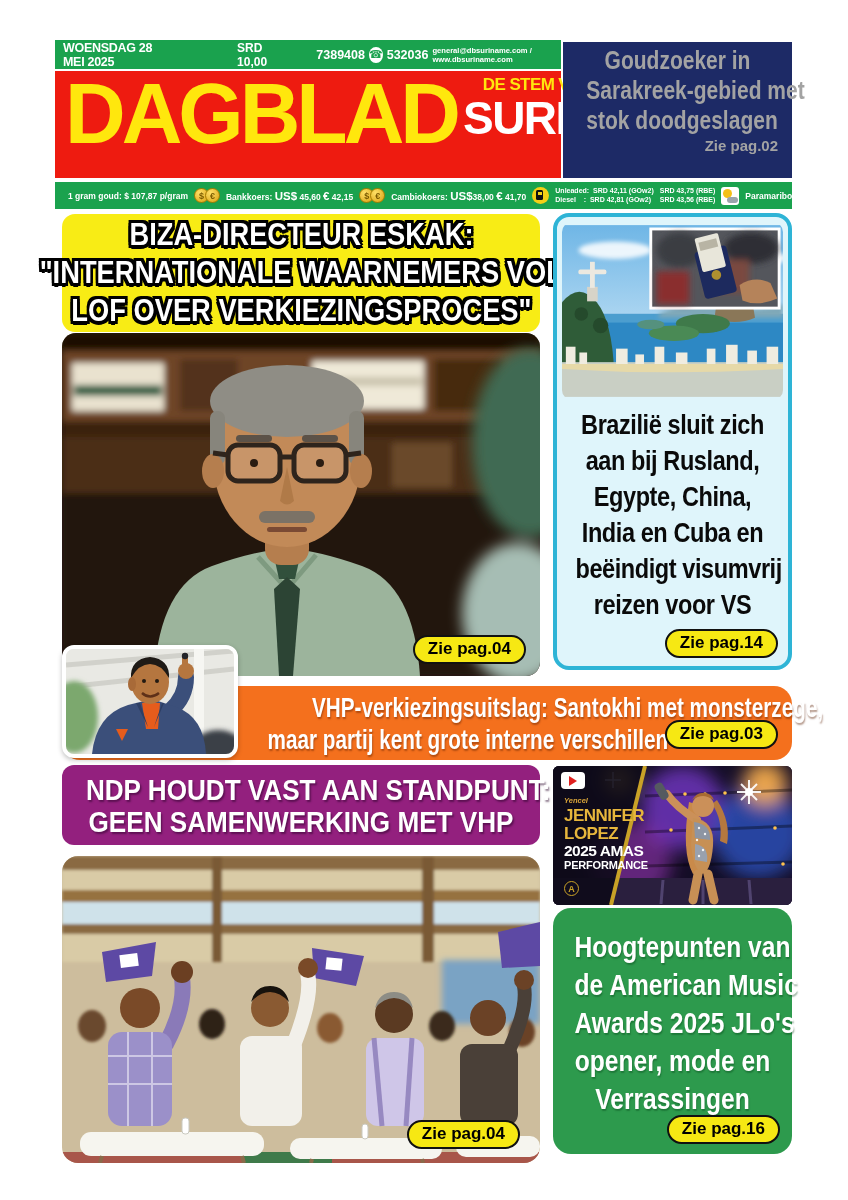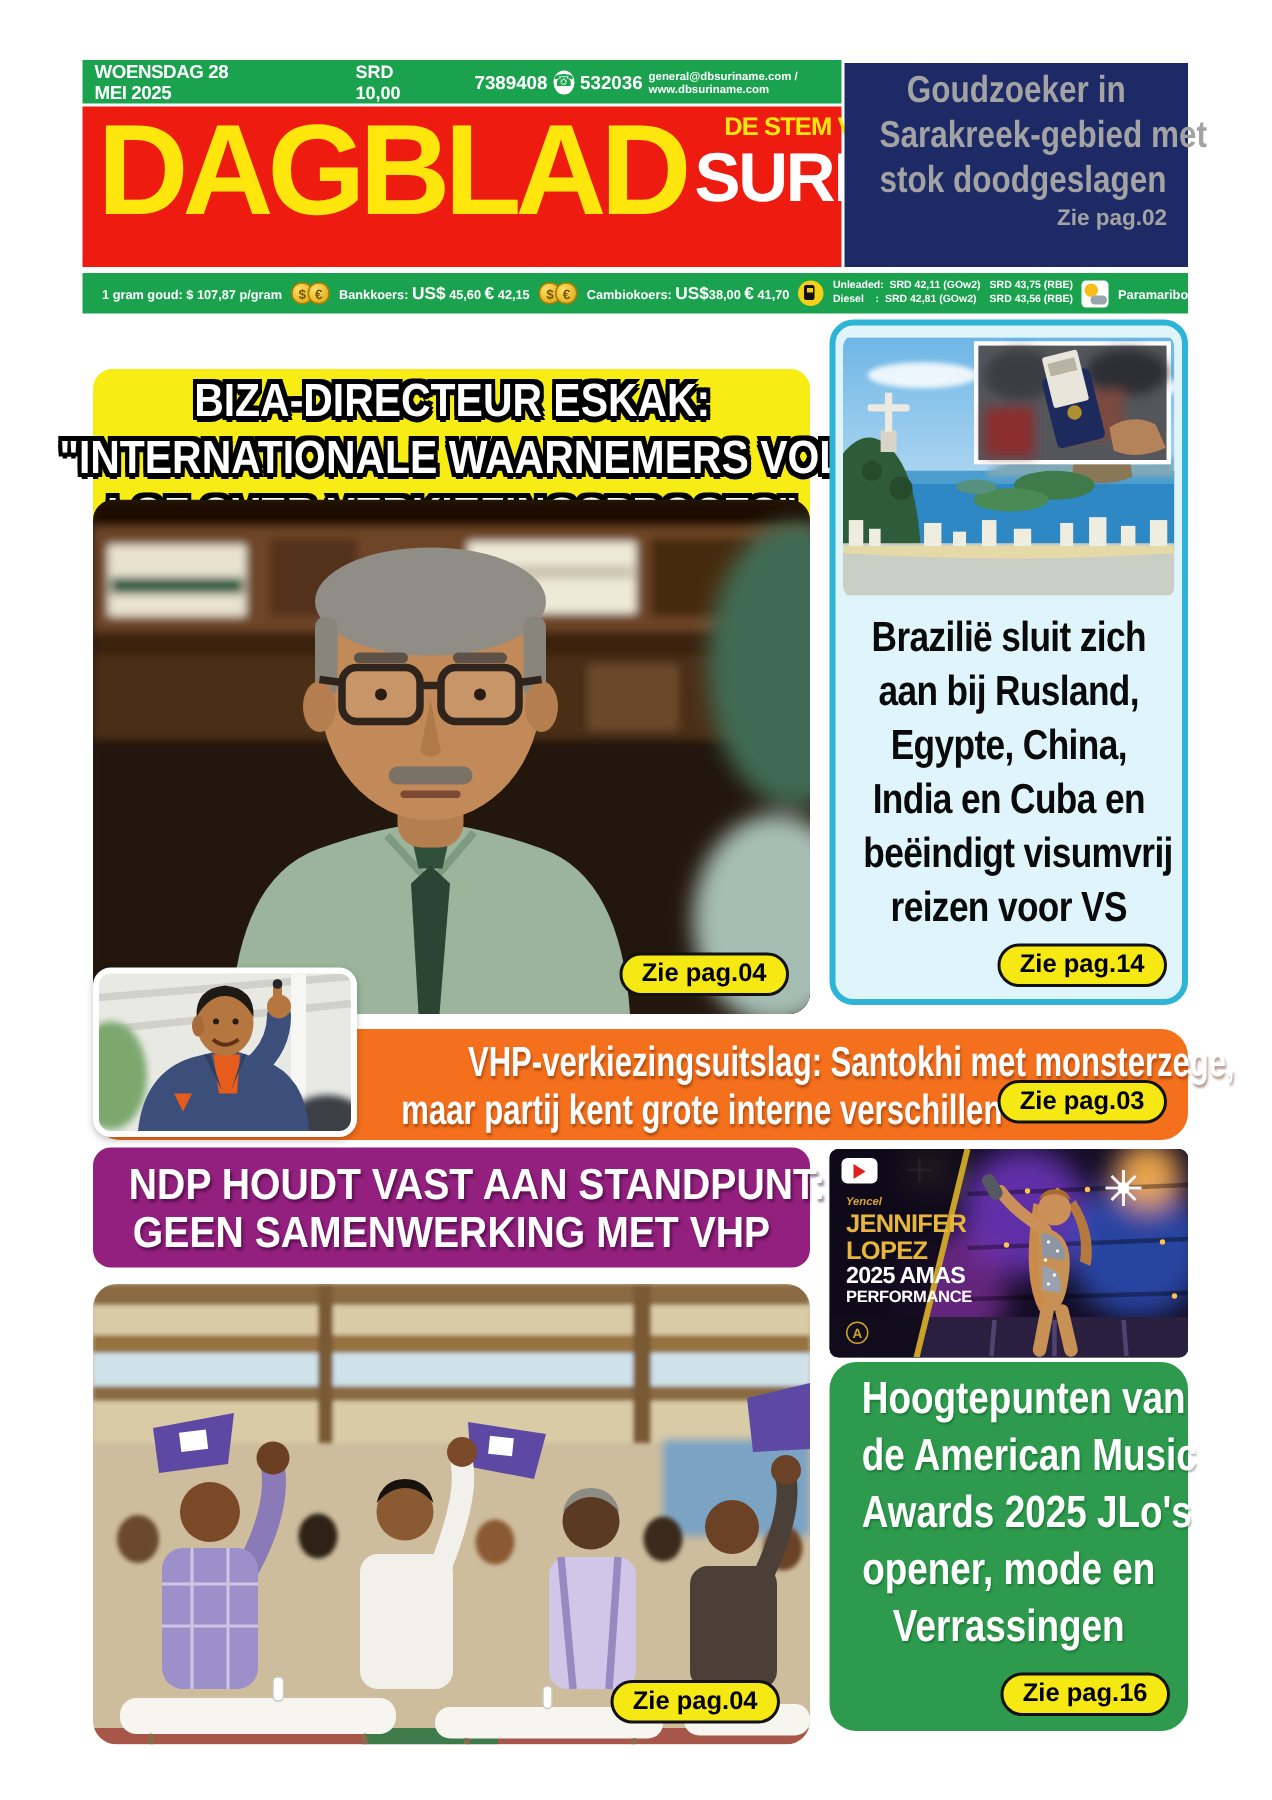--- a/index.html
+++ b/index.html
@@ -47,21 +47,21 @@
   .fuel2 { display:flex; flex-direction:column; justify-content:center; font-size:7px; line-height:8.5px; white-space:pre; }
   .wicon { width:18px; height:18px; background:#fff; border-radius:3px; position:relative; flex:0 0 auto; }
   .wicon .sun { position:absolute; left:2px; top:2px; width:9px; height:9px; border-radius:50%; background:#f4c018; }
   .wicon .cloud { position:absolute; right:1px; bottom:2px; width:11px; height:6px; border-radius:6px; background:#9aa4ac; }
   .fuelic { width:17px; height:17px; border-radius:50%; background:#f4d016; position:relative; flex:0 0 auto; }
   .fuelic .pump { position:absolute; left:4px; top:3px; width:7px; height:10px; background:#111; border-radius:1.5px; }
   .fuelic .pump:after { content:""; position:absolute; left:1.5px; top:1.5px; width:4px; height:3px; background:#f4d016; }
 
   
   .yellowbox { position:absolute; left:62px; top:214px; width:478px; height:118px; background:#f8ec15;
-    border-radius:13px; display:flex; flex-direction:column; justify-content:center; align-items:center;margin-top:32px; }
+    border-radius:13px; display:flex; flex-direction:column; justify-content:center; align-items:center; }
   .outline-line { display:block; white-space:nowrap; text-align:center; color:#fff; font-weight:bold;
     font-size:31px; line-height:38px; transform:scaleX(0.88); transform-origin:center;
     text-shadow:-3px -3px 0 #000, 3px -3px 0 #000, -3px 3px 0 #000, 3px 3px 0 #000,
       -3px 0 0 #000, 3px 0 0 #000, 0 -3px 0 #000, 0 4px 0 #000; }
 
   
   .photo { position:absolute; overflow:hidden; }
   .main-photo { left:62px; top:333px; width:478px; height:343px; border-radius:14px; }
   .ndp-photo { left:62px; top:856px; width:478px; height:307px; border-radius:16px; }
   .photo svg { display:block; width:100%; height:100%; }
@@ -110,21 +110,21 @@
   .jlo-n1 { top:41px; font-size:17px; letter-spacing:-0.5px; }
   .jlo-n2 { top:59px; font-size:17px; letter-spacing:-0.5px; }
   .jlo-amas { top:77px; font-size:15.5px; color:#fff; letter-spacing:-0.5px; }
   .jlo-perf { top:94px; font-size:11px; color:#fff; letter-spacing:-0.2px; }
   .jlo-logo { position:absolute; left:11px; bottom:9px; width:15px; height:15px; border:1.5px solid #c9a227;
     border-radius:50%; color:#c9a227; font-size:9px; font-weight:bold; display:flex; align-items:center;
     justify-content:center; z-index:3; }
 
   
   .green-card { position:absolute; left:553px; top:908px; width:239px; height:246px;
-    background:#2d9a4d; border-radius:18px; padding-top:6px; }
+    background:#2d9a4d; border-radius:18px; padding-top:20px; }
   .amas-line { display:block; white-space:nowrap; text-align:center; color:#fff; font-weight:bold;
     font-size:30px; line-height:38px; transform:scaleX(0.82); transform-origin:center;
     text-shadow:1px 1.5px 1.5px rgba(0,60,20,0.35); }
 </style>
 </head>
 <body>
 
 <div class="page">
 
   <div class="topbar">

